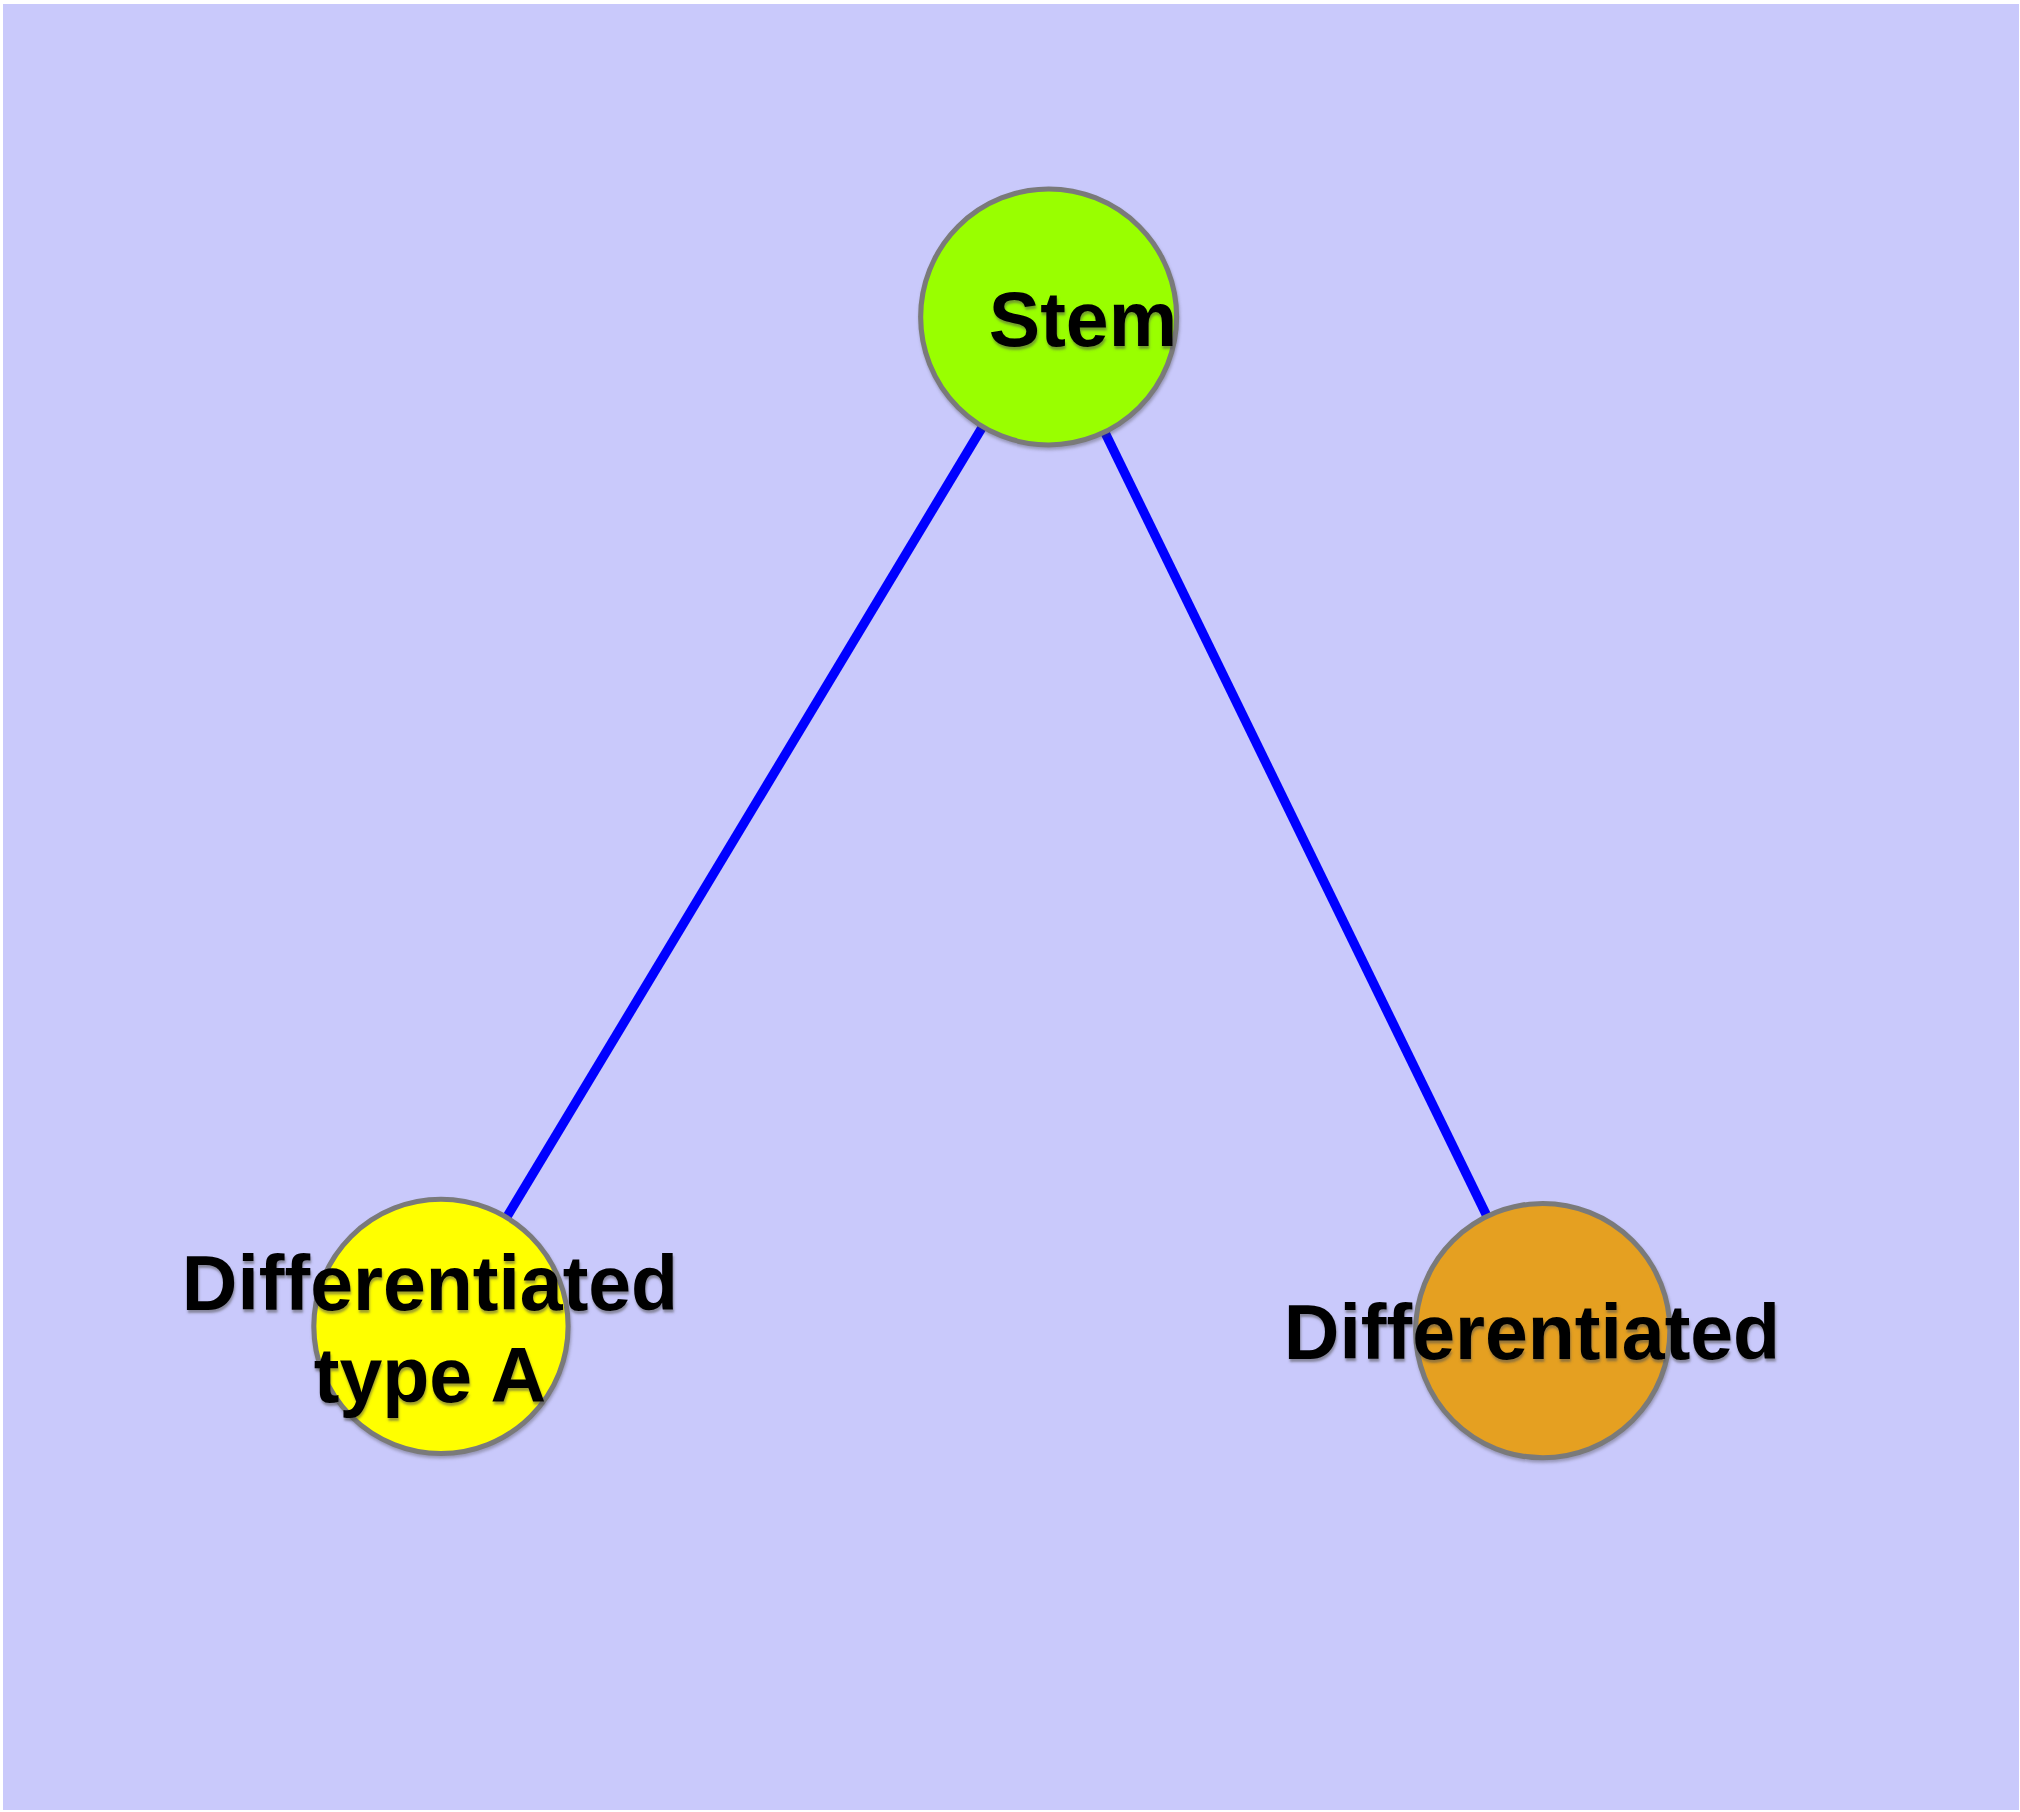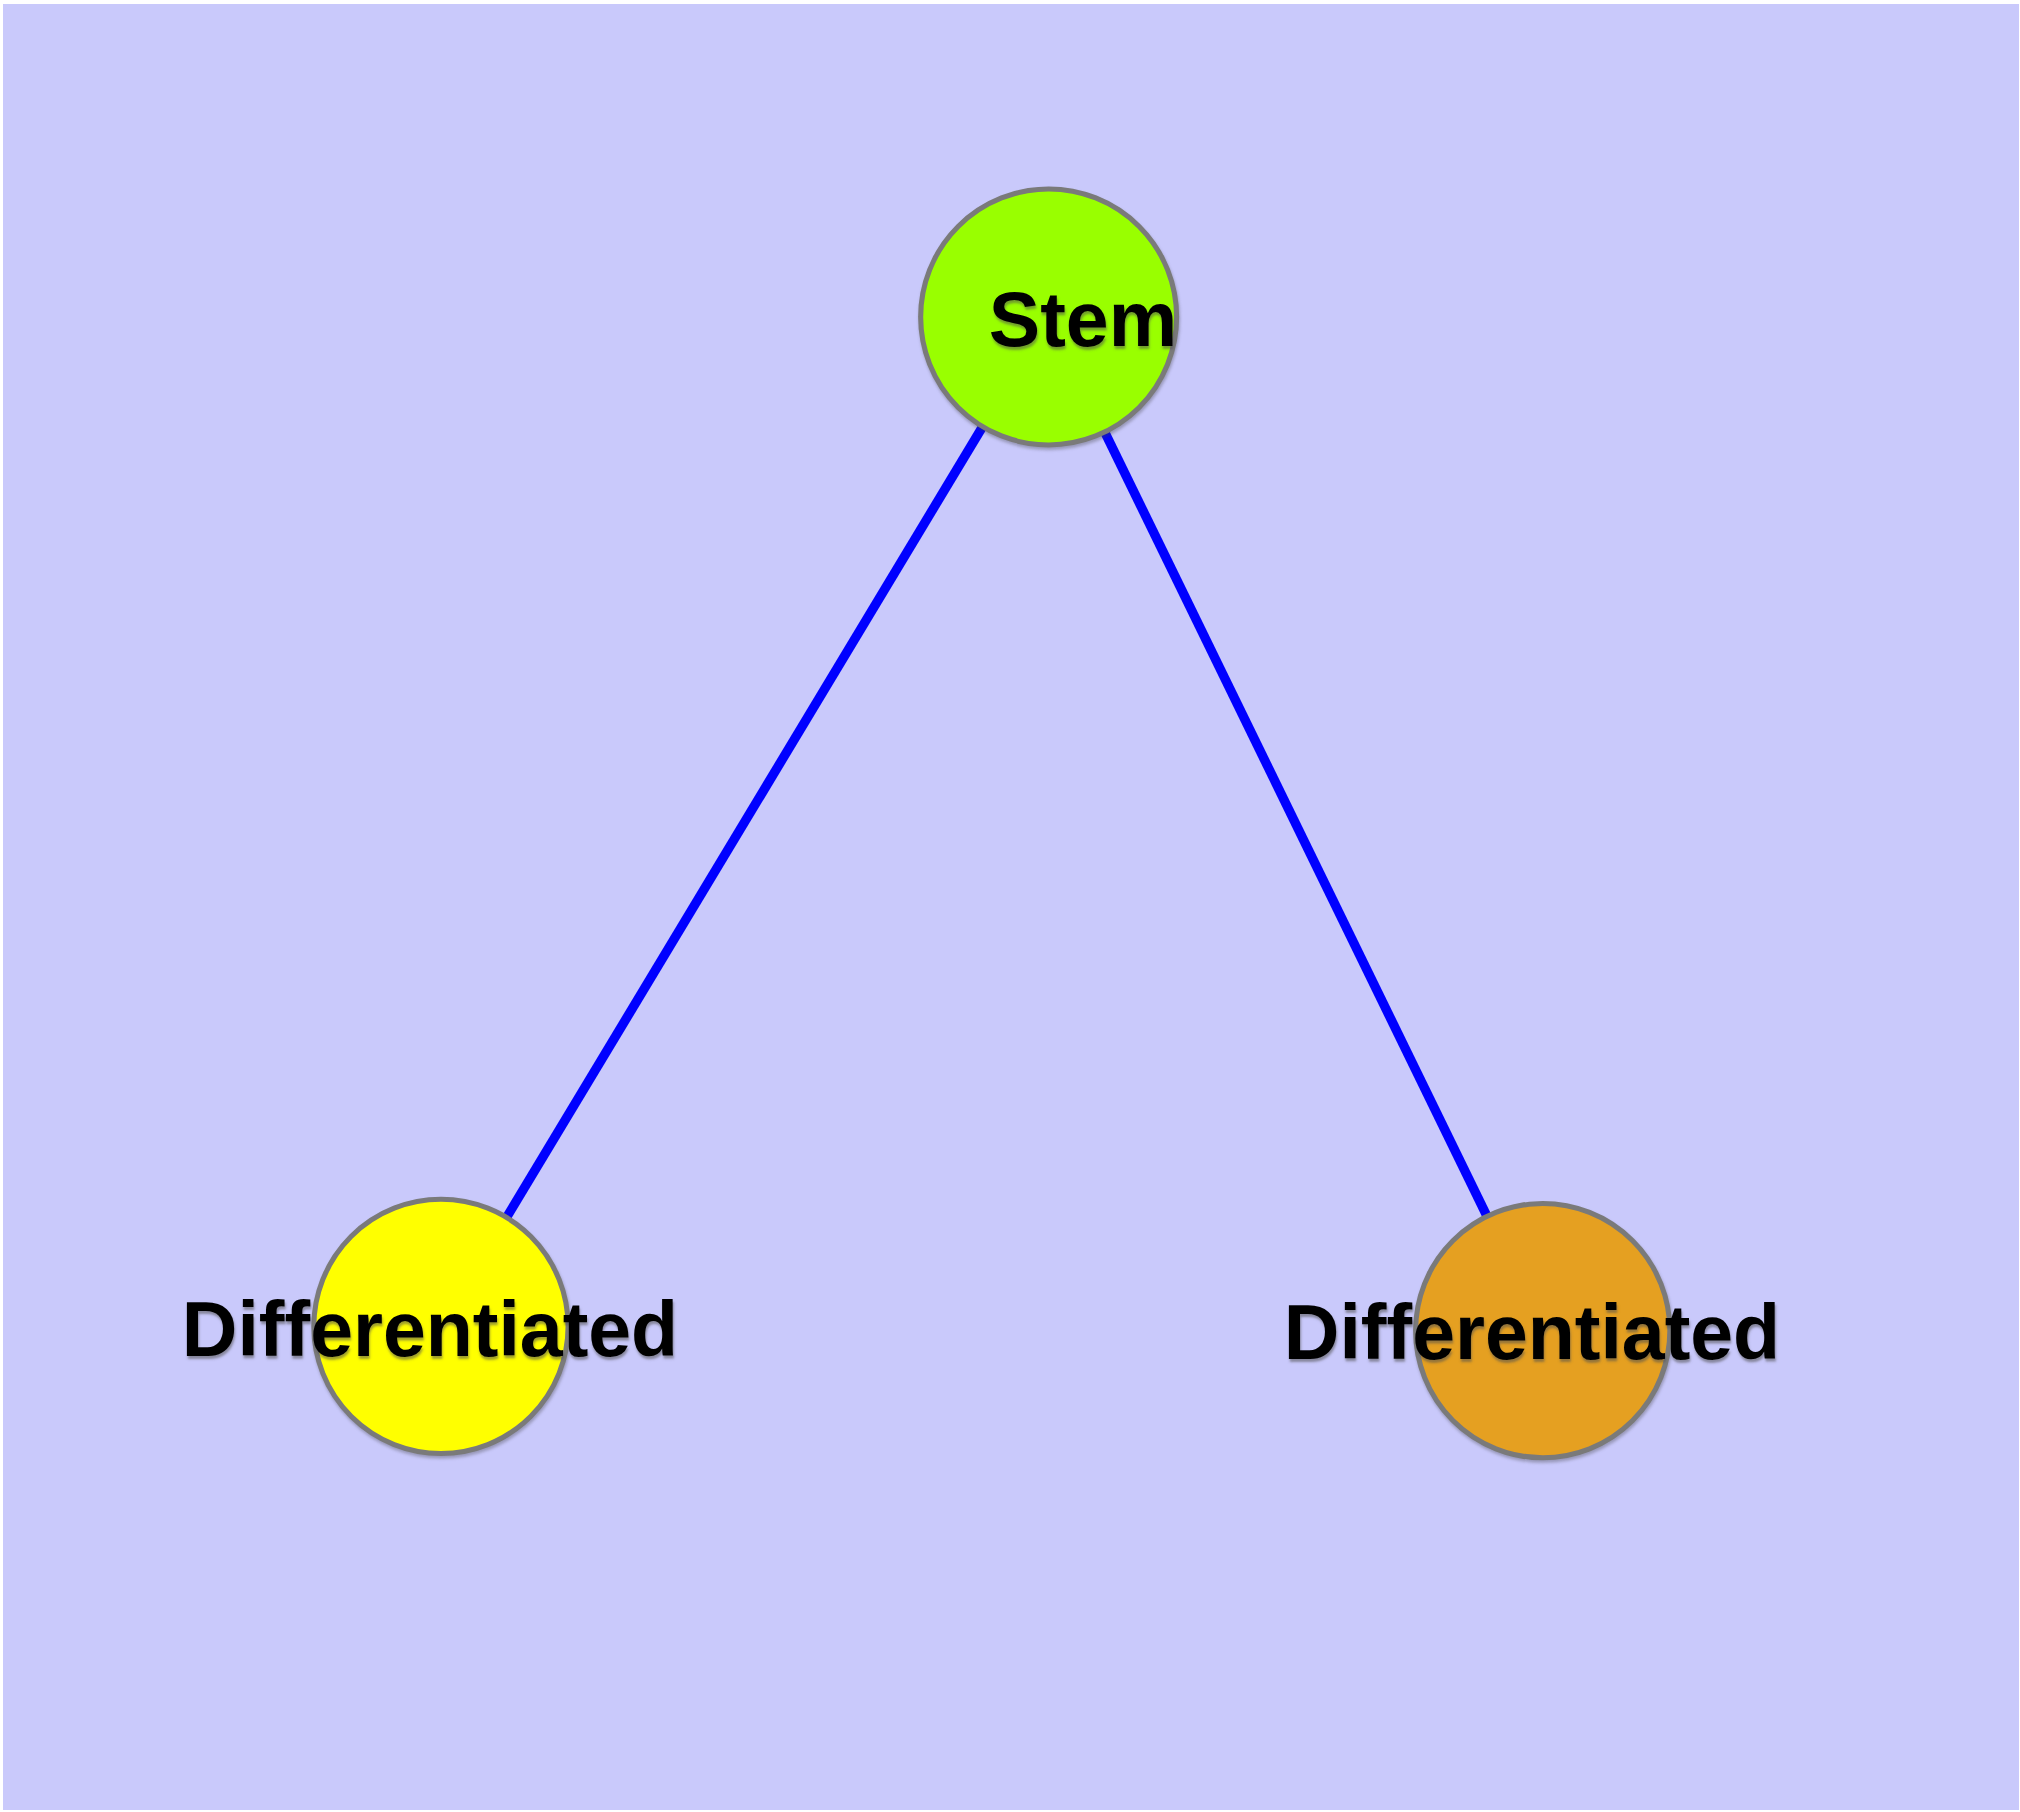--- a/index.html
+++ b/index.html
@@ -72,19 +72,20 @@
 
     <circle class="node-circle" cx="1820" cy="1570" r="150" fill="#E5A021" stroke="#7A7A7A"></circle>
   </svg>
 
   <div class="node-label" style="left: 1051px; top: 319px; color: rgb(0, 0, 0); margin-left: 32px;">
     <span class="label-line">Stem</span>
   </div>
 
   <div class="node-label" style="left: 430px; top: 1329px; color: rgb(0, 0, 0);">
     <span class="label-line">Differentiated</span>
+    <span class="label-line">type A</span>
   </div>
 
   <div class="node-label" style="left: 1532px; top: 1332px; color: rgb(0, 0, 0);">
     <span class="label-line">Differentiated</span>
   </div>
 </div>
 
 
 </body></html>

